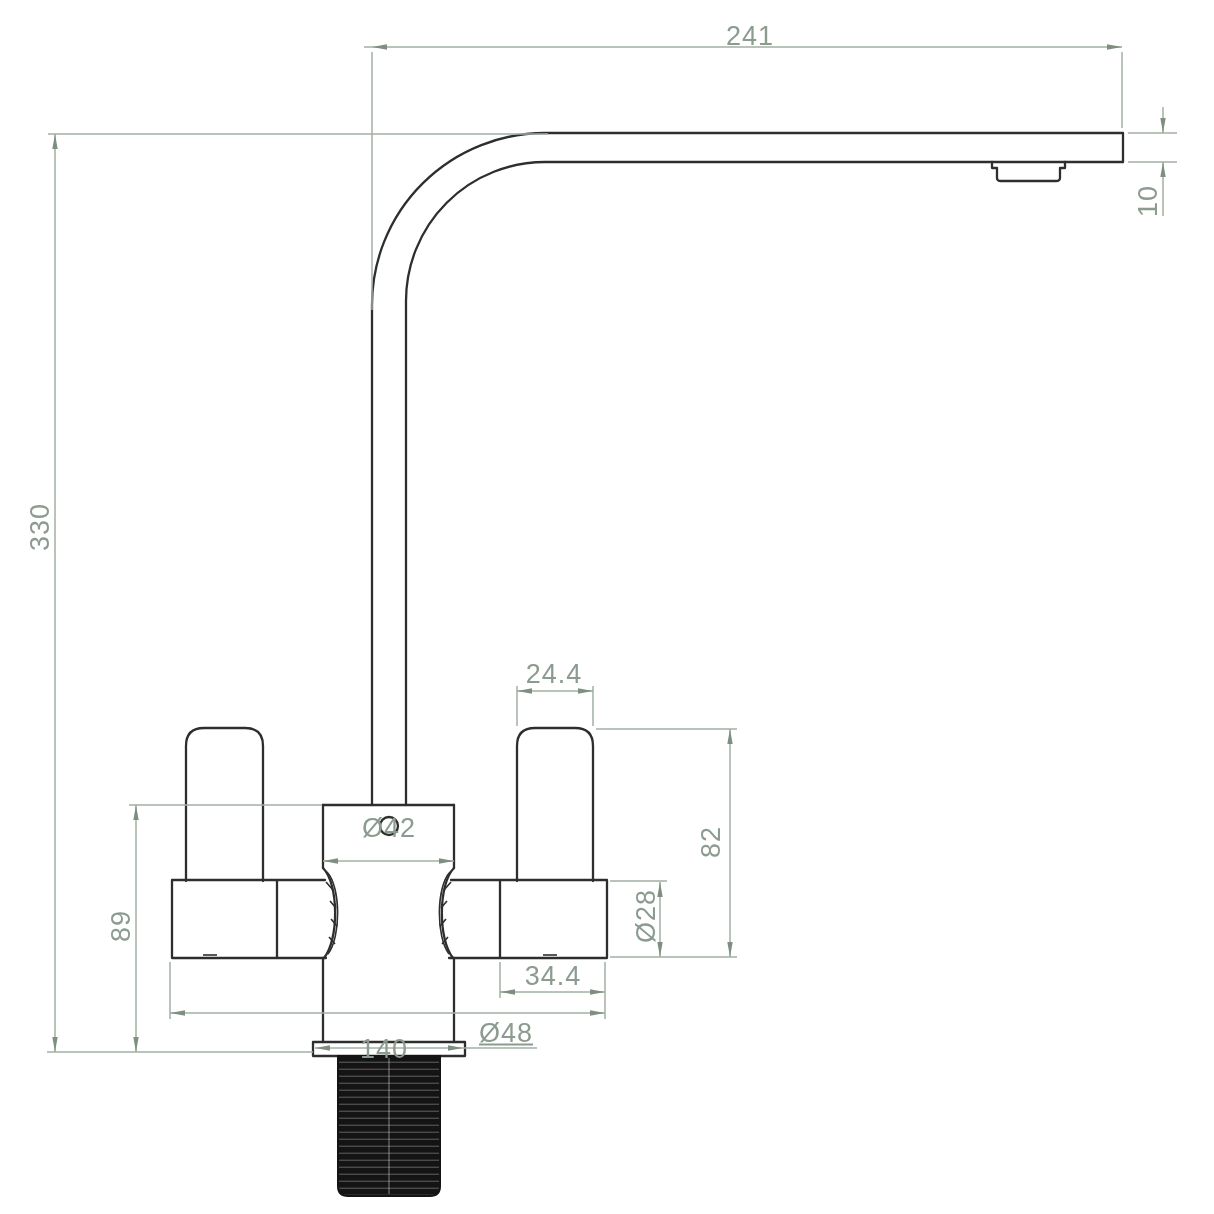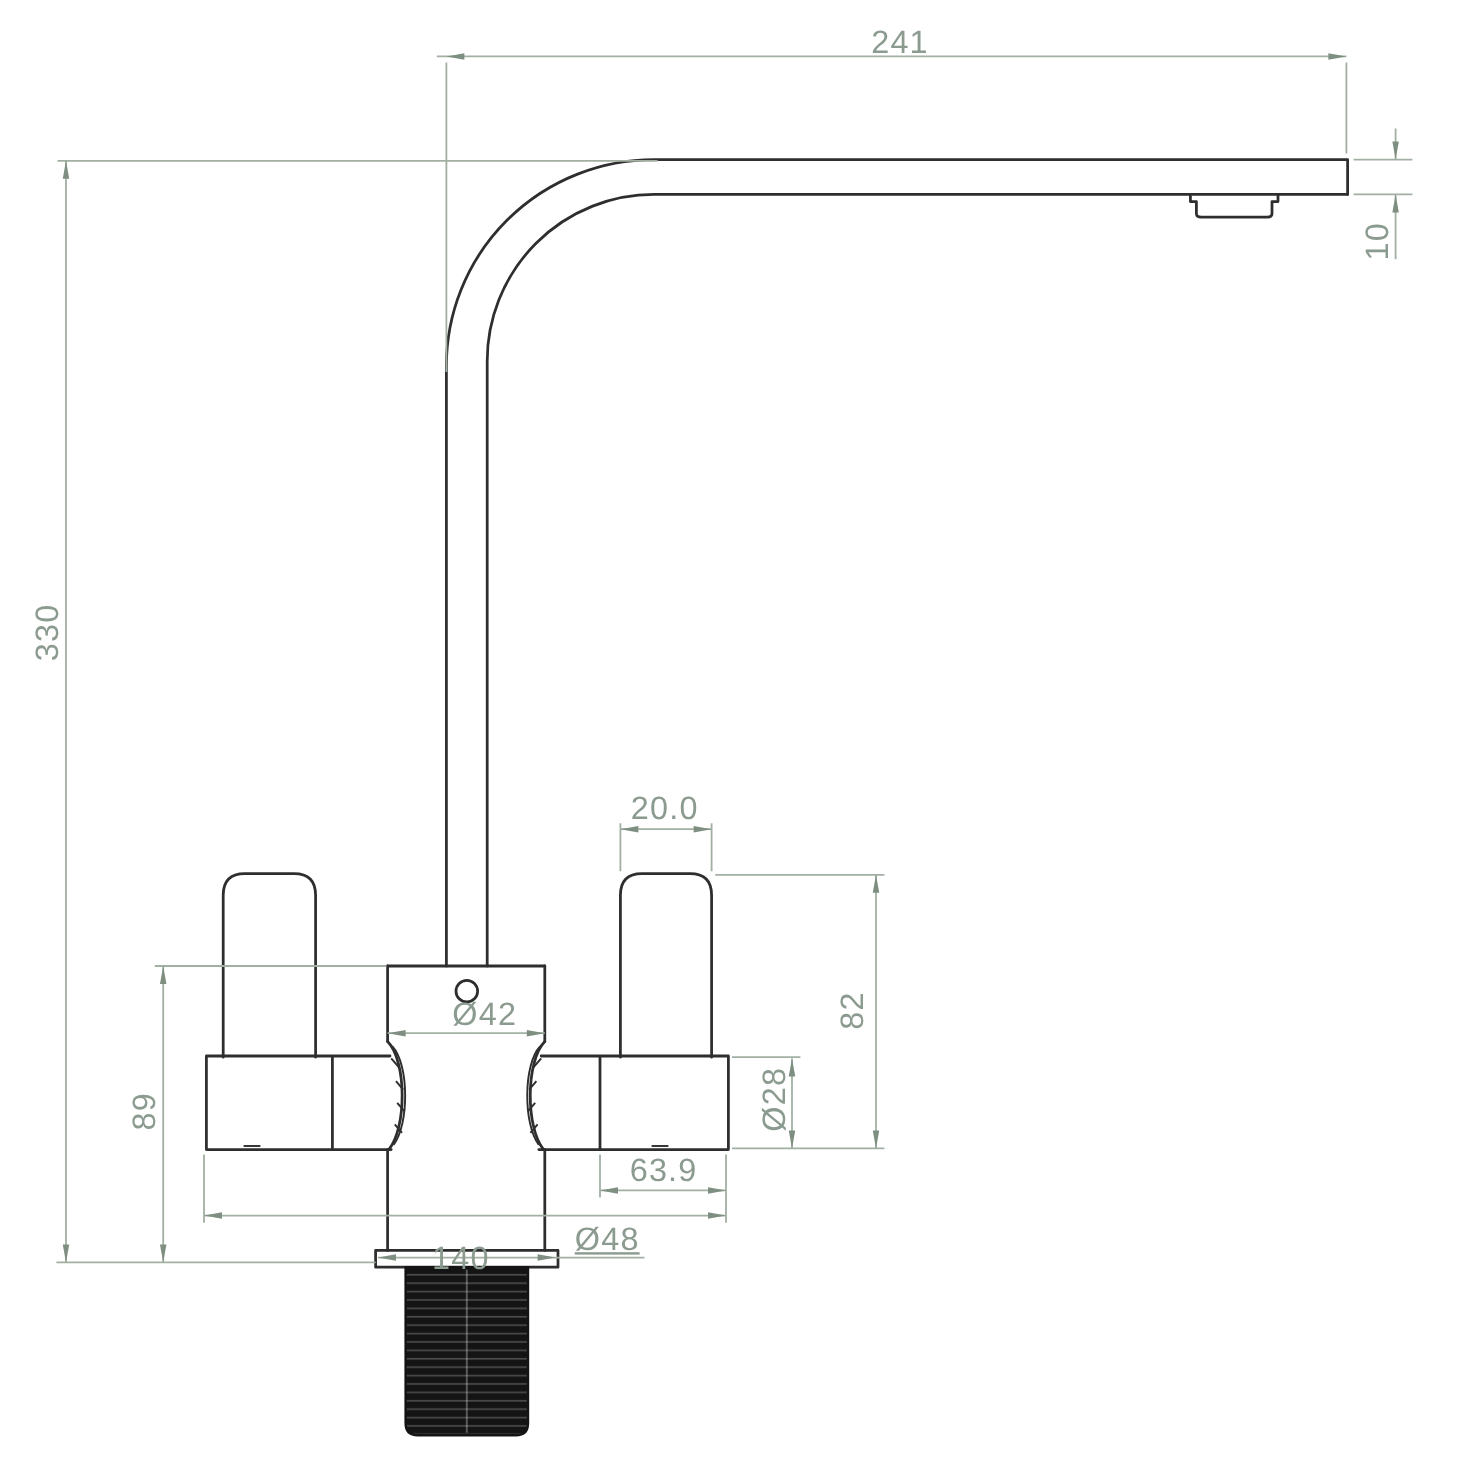--- a/index.html
+++ b/index.html
@@ -162,21 +162,21 @@
     <g>
       <path class="dim" d="M136,805 V1052 M129,805 H322"></path>
       <path class="arw" d="M136,805 l-2.7,15 l5.4,0 z"></path>
       <path class="arw" d="M136,1052 l-2.7,-15 l5.4,0 z"></path>
     </g>
   </svg>
 
   <span class="dim-label" style="left:750px;top:36px;">241</span>
   <span class="dim-label rot" style="left:40px;top:527px;">330</span>
   <span class="dim-label rot" style="left:1148px;top:201px;">10</span>
-  <span class="dim-label" style="left:554px;top:674px;">20.0</span>
+  <span class="dim-label" style="left:554px;top:674px;">24.4</span>
   <span class="dim-label rot" style="left:711px;top:842px;">82</span>
   <span class="dim-label rot" style="left:646px;top:916px;">Ø28</span>
-  <span class="dim-label" style="left:389px;top:846px;margin-left:15px;">Ø42</span>
-  <span class="dim-label" style="left:553px;top:976px;">63.9</span>
+  <span class="dim-label" style="left:389px;top:828px;">Ø42</span>
+  <span class="dim-label" style="left:553px;top:976px;">34.4</span>
   <span class="dim-label" style="left:384px;top:1001px;margin-top:48px;">140</span>
   <span class="dim-label" style="left:506px;top:1033px;text-decoration:underline;">Ø48</span>
   <span class="dim-label rot" style="left:121px;top:926px;">89</span>
 </div>
 
 </body></html>

